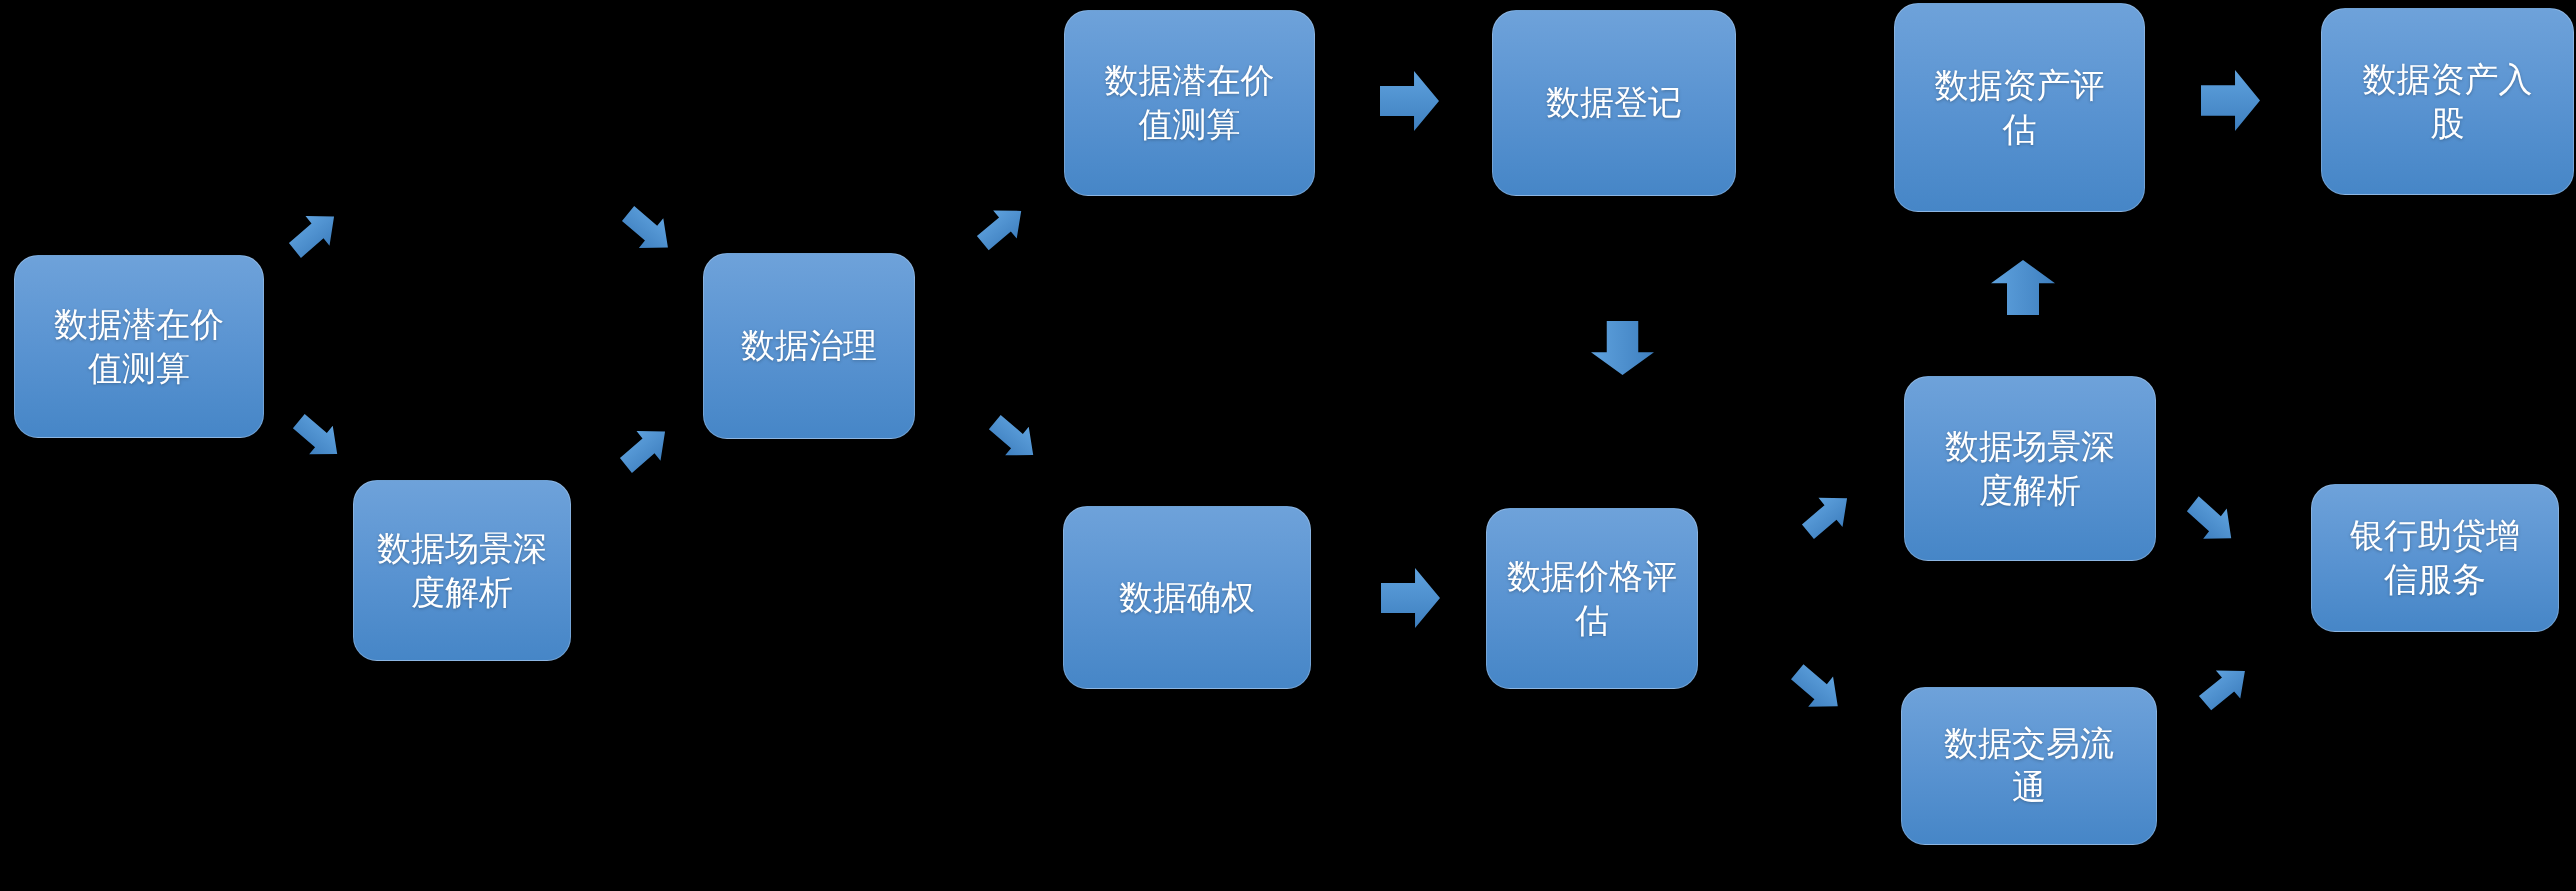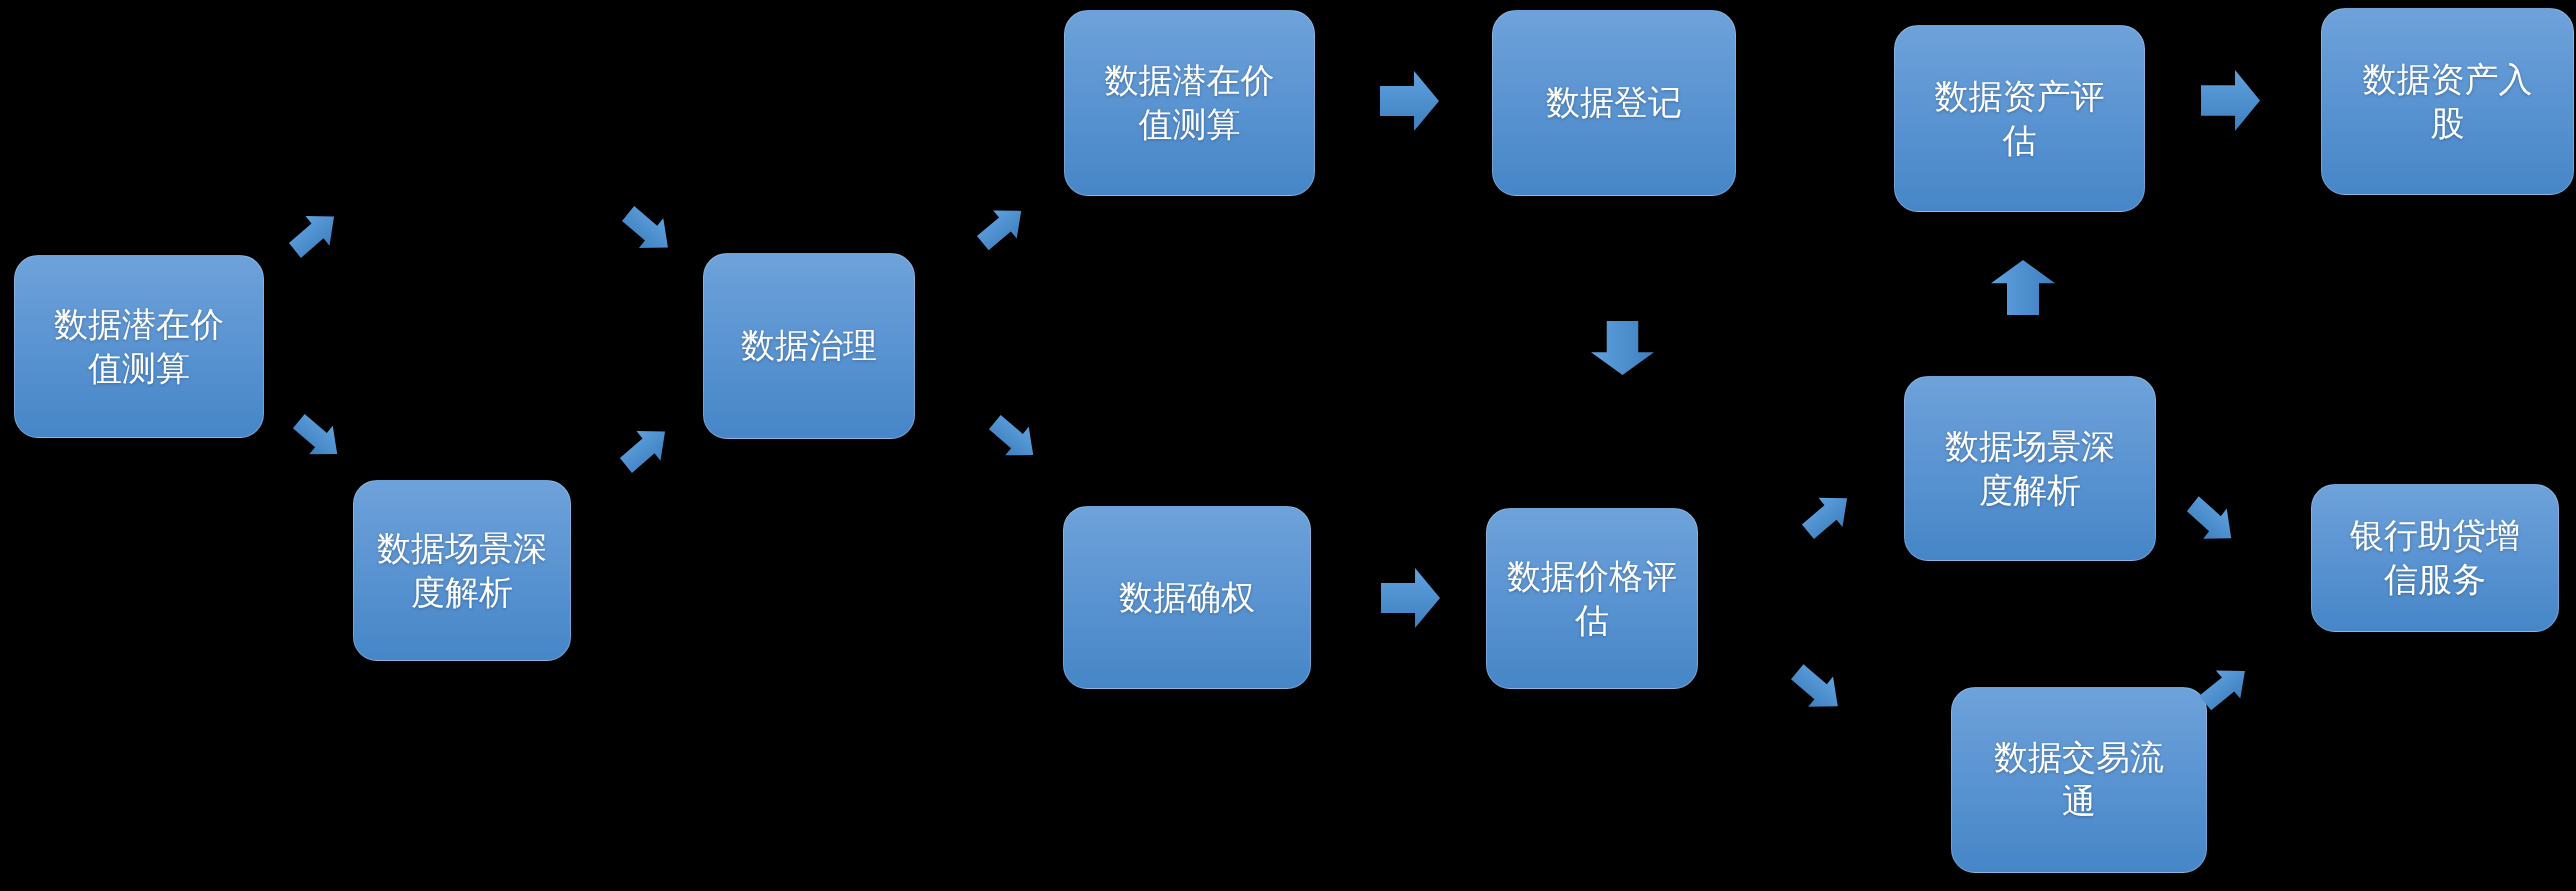--- a/index.html
+++ b/index.html
@@ -71,25 +71,25 @@
   </div>
 
   <div class="node" style="left:1486px;top:508px;width:212px;height:181px">
     <span class="txt">数据价格评估</span>
   </div>
 
   <div class="node" style="left:1904px;top:376px;width:252px;height:185px">
     <span class="txt">数据场景深度解析</span>
   </div>
 
-  <div class="node" style="left:1951px;top:687px;width:256px;height:186px">
+  <div class="node" style="left:1901px;top:687px;width:256px;height:158px">
     <span class="txt">数据交易流通</span>
   </div>
 
-  <div class="node" style="left:1894px;top:25px;width:251px;height:187px">
+  <div class="node" style="left:1894px;top:3px;width:251px;height:209px">
     <span class="txt">数据资产评估</span>
   </div>
 
   <div class="node" style="left:2321px;top:8.2px;width:253px;height:187px">
     <span class="txt">数据资产入股</span>
   </div>
 
   <div class="node" style="left:2311px;top:484px;width:248px;height:148px">
     <span class="txt">银行助贷增信服务</span>
   </div>

